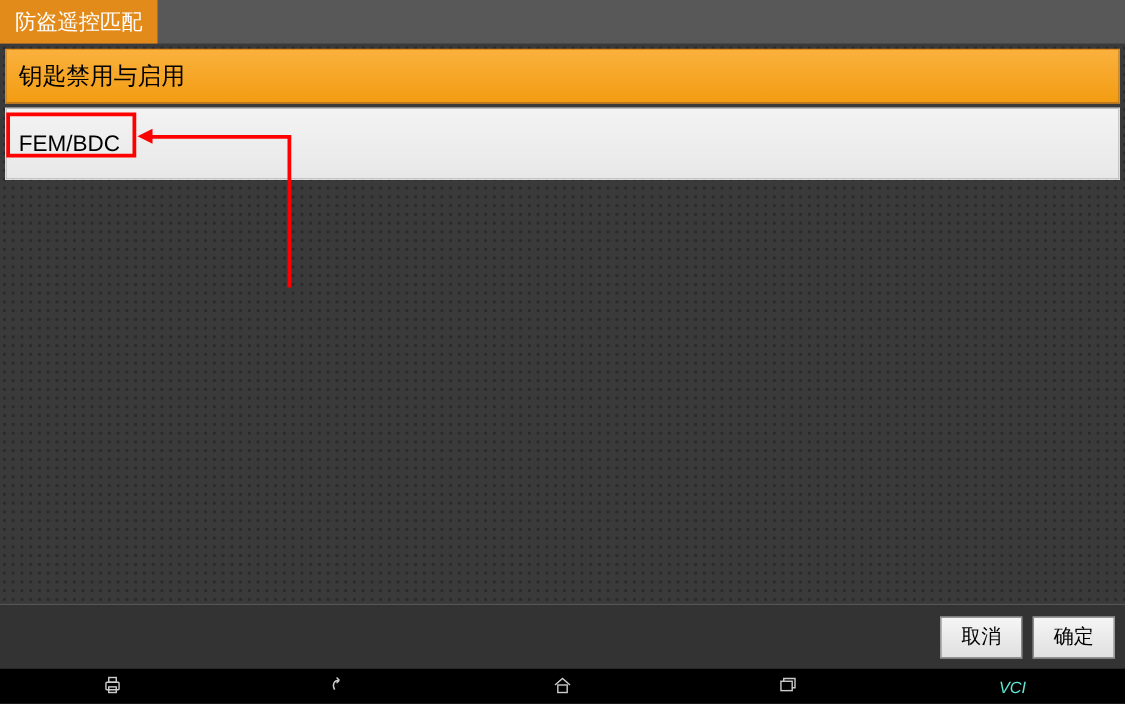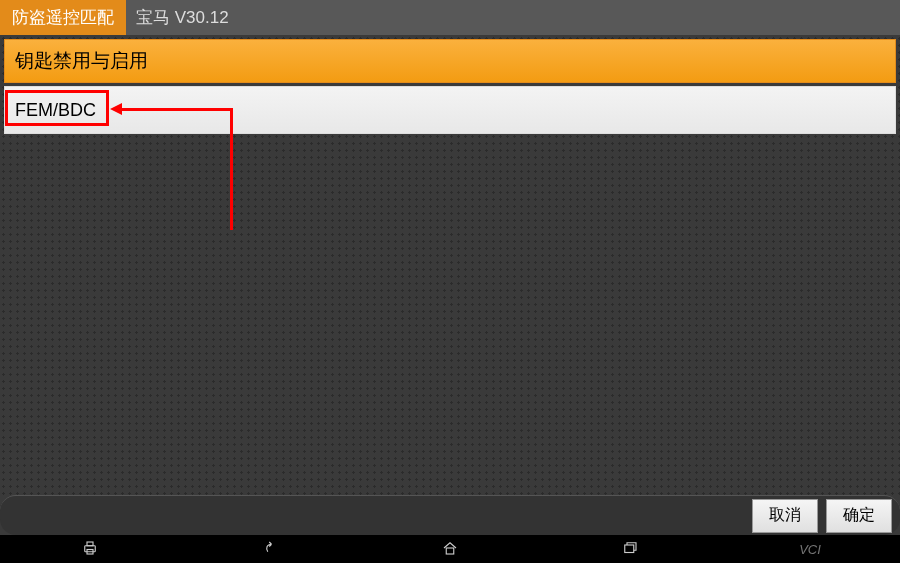--- a/index.html
+++ b/index.html
@@ -55,21 +55,21 @@
       display: flex;
       align-items: center;
       padding: 0 10px;
       font-size: 19px;
       color: #000;
       border: 1px solid #e38b1a;
     }
 
     .list-item {
       background: linear-gradient(#f3f3f3, #e8e8e8);
-      height: 48px;
+      height: 58px;
       display: flex;
       align-items: center;
       padding: 0 10px;
       font-size: 18px;
       color: #000;
       margin-top: 3px;
       border: 1px solid #ddd;
     }
 
     
@@ -102,29 +102,28 @@
       font-family: "Courier New", monospace;
       pointer-events: none;
     }
 
     
     .button-bar {
       position: absolute;
       bottom: 28px;
       left: 0;
       right: 0;
-      height: 40px;
+      height: 52px;
       background: #333;
       border-top: 1px solid #555;
       display: flex;
       justify-content: flex-end;
       align-items: center;
       padding: 4px 8px;
       gap: 8px;
-      border-radius: 16px;
     }
     .btn {
       background: linear-gradient(#f5f5f5, #e0e0e0);
       border: 1px solid #999;
       width: 66px;
       height: 34px;
       font-size: 16px;
       display: flex;
       align-items: center;
       justify-content: center;
@@ -141,28 +140,27 @@
       height: 28px;
       background: #000;
       display: flex;
       justify-content: space-around;
       align-items: center;
       color: #ccc;
       font-size: 12px;
     }
     .nav-item { display: flex; align-items: center; justify-content: center; width: 80px; height: 100%; cursor: pointer; }
     .nav-icon svg { width: 18px; height: 18px; stroke: #ccc; fill: none; stroke-width: 1.5; }
-    .nav-text { color: #737373; font-size: 13px; font-style: italic; }
+    .nav-text { color: #5eead4; font-size: 13px; font-style: italic; }
   </style>
 </head>
 <body>
 
 <div class="header">
   <div class="header-title">防盗遥控匹配</div>
-  <div class="header-vehicle">宝马  V30.12</div>
 </div>
 
 <div class="main">
   <div class="panel-header">钥匙禁用与启用</div>
   <div class="list-item">FEM/BDC</div>
 
   <div class="anno-box1" style="left:5px; top:55px; width:104px; height:36px;"></div>
 
   <div class="anno-arrow-line" style="left:230px; top:75px; width:3px; height:120px;"></div>
 

